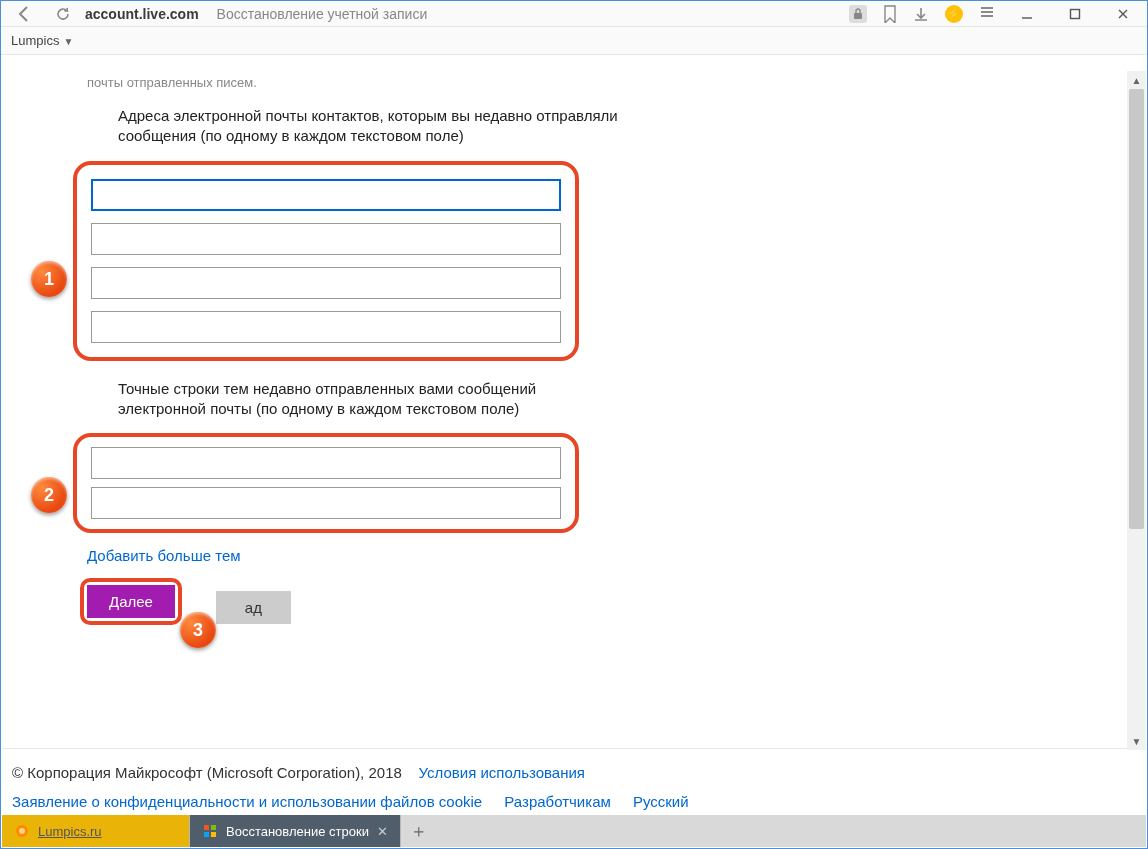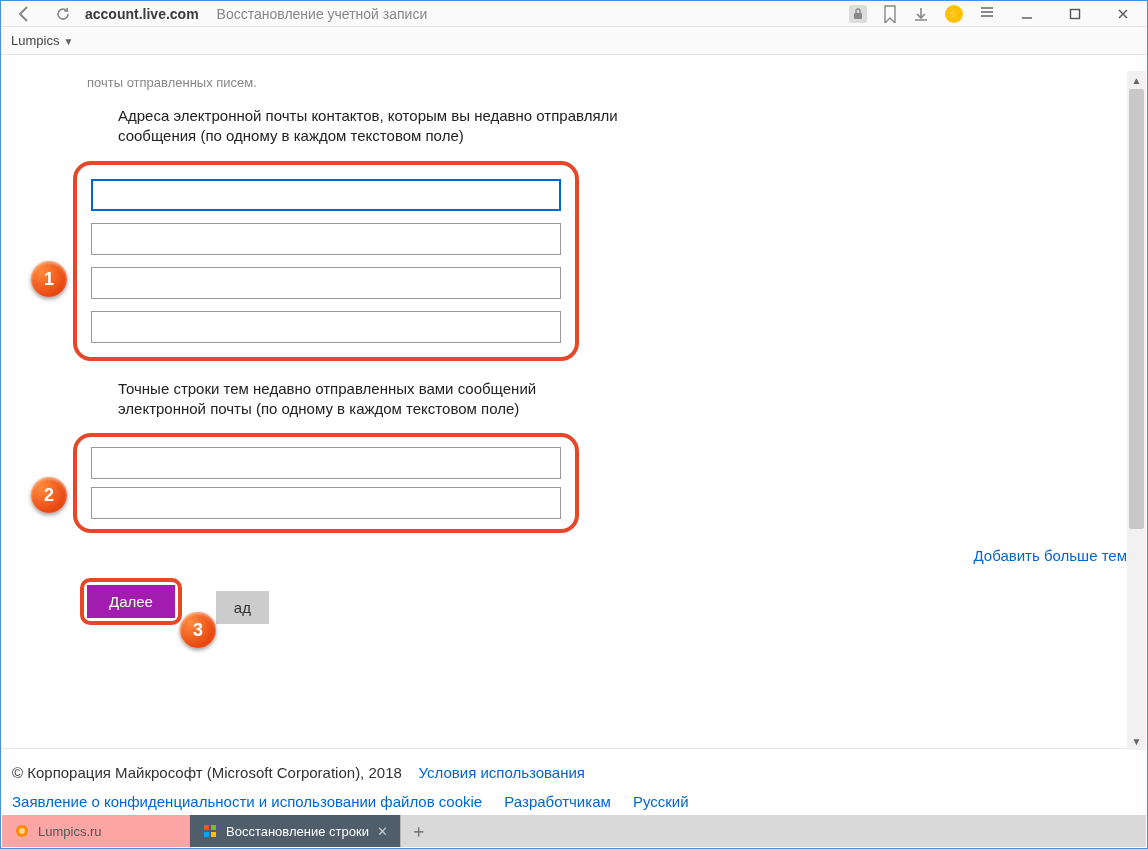--- a/index.html
+++ b/index.html
@@ -132,21 +132,21 @@
     color: #fff;
     border: none;
     padding: 8px 22px;
     font-size: 15px;
     cursor: pointer;
   }
   .btn-back {
     background: #ccc;
     color: #333;
     border: none;
-    padding: 8px 18px;
+    padding: 8px 29px;
     font-size: 15px;
     cursor: pointer;
     display: inline-block;
     vertical-align: middle;
     margin-left: 30px;
     position: relative;
     top: -2px;
     margin-top: 12px;
   }
 
@@ -189,21 +189,21 @@
     align-items: stretch;
   }
   .tab {
     display: flex; align-items: center;
     padding: 0 12px;
     font-size: 13px;
     gap: 8px;
     min-width: 188px;
     border-right: 1px solid #b8b8b8;
   }
-  .tab.inactive { background: #fca5a5; color: #555; }
+  .tab.inactive { background: #eab308; color: #555; text-decoration: underline; }
   .tab.active   { background: #505d6b; color: #fff; }
   .tab .favicon { width: 16px; height: 16px; display:flex;align-items:center;justify-content:center;}
   .tab .tab-close { margin-left: auto; color: #ccc; }
   .new-tab { width: 36px; display:flex;align-items:center;justify-content:center;color:#666;font-size:18px;}
 
   .dropdown-caret { font-size: 10px; margin-left:4px; color:#666;}
 </style>
 </head>
 <body>
 
@@ -278,21 +278,21 @@
       <input class="text-input" type="text" style="">
     </div>
 
     <div class="section-label">Точные строки тем недавно отправленных вами сообщений электронной почты (по одному в каждом текстовом поле)</div>
 
     <div class="highlight-box" style="padding:10px 14px;">
       <input class="text-input" type="text" style="margin-bottom: 8px;">
       <input class="text-input" type="text" style="">
     </div>
 
-    <div class="link" style="margin-top:-4px;text-align:right;">Добавить больше тем</div>
+    <div class="link" style="margin-top:-4px;">Добавить больше тем</div>
 
     <div class="btn-row">
       <span class="btn-next-wrap">
         <button class="btn-next">Далее</button>
       </span>
       <button class="btn-back">ад</button>
     </div>
 
   </div>
 

